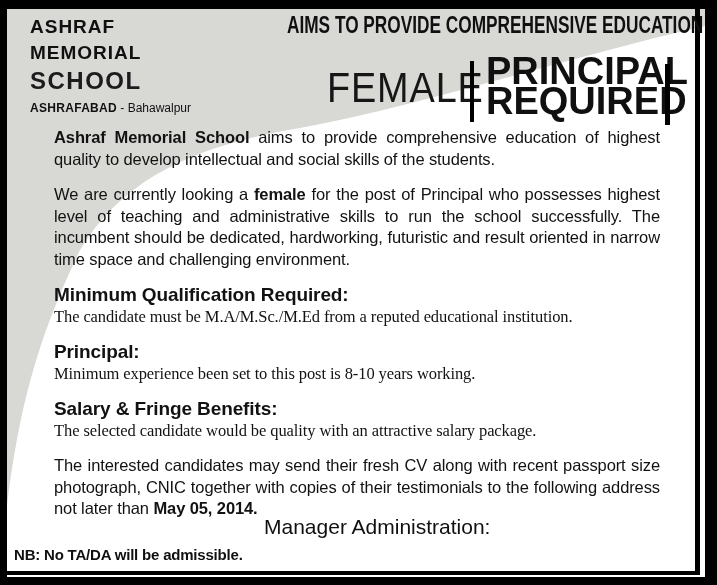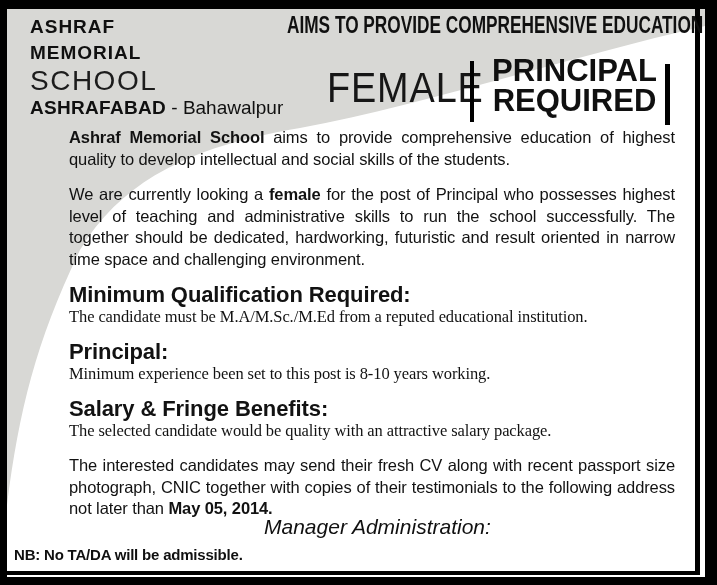--- a/index.html
+++ b/index.html
@@ -6,59 +6,59 @@
   .ad{
     position:relative;width:717px;height:585px;background:#fdba74;overflow:hidden;
     font-family:"Liberation Sans",sans-serif;color:#101010;
   }
   .blk{position:absolute;background:#000;}
   .bg-svg{position:absolute;left:7px;top:9px;width:698px;height:568px;}
 
   
   .school{position:absolute;left:30px;top:14px;line-height:1;}
   .school .l1,.school .l2{font-weight:bold;font-size:19px;letter-spacing:1px;line-height:26px;}
-  .school .l3{font-weight:400;font-size:28px;letter-spacing:1.5px;line-height:29px;color:#1c1c1c;}
-  .school .loc{font-size:19px;line-height:26px;}
+  .school .l3{font-weight:700;font-size:24px;letter-spacing:1.5px;line-height:29px;color:#1c1c1c;}
+  .school .loc{font-size:12px;line-height:26px;}
   .school .loc b{letter-spacing:.3px;}
 
   
   .tagline{
     position:absolute;left:287px;top:13px;font-weight:bold;font-size:23px;line-height:24px;
     white-space:nowrap;transform:scaleX(.75);transform-origin:left top;letter-spacing:0;
   }
 
   
   .female{
     position:absolute;left:327px;top:64px;font-size:43px;line-height:46px;font-weight:400;
     color:#161616;transform:scaleX(.88);transform-origin:left top;letter-spacing:1px;white-space:nowrap;
   }
   .bar1{left:470px;top:61px;width:4px;height:61px;}
   .position{
     position:absolute;left:486px;top:56px;width:177px;text-align:center;
-    font-weight:bold;font-size:31px;line-height:30px;letter-spacing:0;white-space:nowrap;
+    font-weight:bold;font-size:38px;line-height:30px;letter-spacing:0;white-space:nowrap;
   }
   .bar2{left:665px;top:64px;width:5px;height:61px;}
 
   
   .copy{
-    position:absolute;left:69px;top:127px;width:606px;
+    position:absolute;left:54px;top:127px;width:606px;
     font-size:16.5px;line-height:21.5px;text-align:justify;letter-spacing:-.1px;color:#121212;
   }
   .copy p{margin:0 0 14px;}
   .copy .section{margin:0 0 14px;}
-  .copy h3{margin:0;font-size:22px;line-height:21.5px;letter-spacing:-.1px;}
+  .copy h3{margin:0;font-size:19px;line-height:21.5px;letter-spacing:-.1px;}
   .copy .section p{margin:0;font-family:Liberation Serif, serif;}
   .copy .closing{margin:0;}
 
   
   .nb{
     position:absolute;left:14px;top:546px;font-size:15px;font-weight:bold;letter-spacing:-.2px;text-align:center;
   }
   .contact{position:absolute;left:252px;top:514px;font-size:21px;line-height:26px;white-space:nowrap;}
-  .contact .t{margin-left:12px;font-style:italic;}
+  .contact .t{margin-left:12px;}
 </style>
 </head>
 <body>
 
 <div class="ad">
 
   <svg class="bg-svg" viewBox="0 0 698 568" preserveAspectRatio="none">
     <rect x="0" y="0" width="698" height="568" style="fill:var(--bg-gray,#d8d8d5)"></rect>
     <path d="M 0,496
              C 12,400 30,330 73,241
@@ -87,21 +87,21 @@
   <div class="blk bar1"></div>
   <div class="position">
     <div>PRINCIPAL</div>
     <div>REQUIRED</div>
   </div>
   <div class="blk bar2"></div>
 
   <div class="copy">
     <p><b>Ashraf Memorial School</b><span> aims to provide comprehensive education of highest quality to develop intellectual and social skills of the students.</span></p>
 
-    <p><span>We are currently looking a </span><b>female</b><span> for the post of Principal who possesses highest level of teaching and administrative skills to run the school successfully. The together should be dedicated, hardworking, futuristic and result oriented in narrow time space and challenging environment.</span></p>
+    <p><span>We are currently looking a </span><b>female</b><span> for the post of Principal who possesses highest level of teaching and administrative skills to run the school successfully. The incumbent should be dedicated, hardworking, futuristic and result oriented in narrow time space and challenging environment.</span></p>
 
     <div class="section">
       <h3>Minimum Qualification Required:</h3>
       <p>The candidate must be M.A/M.Sc./M.Ed from a reputed educational institution.</p>
     </div>
 
     <div class="section">
       <h3>Principal:</h3>
       <p>Minimum experience been set to this post is 8-10 years working.</p>
     </div>

